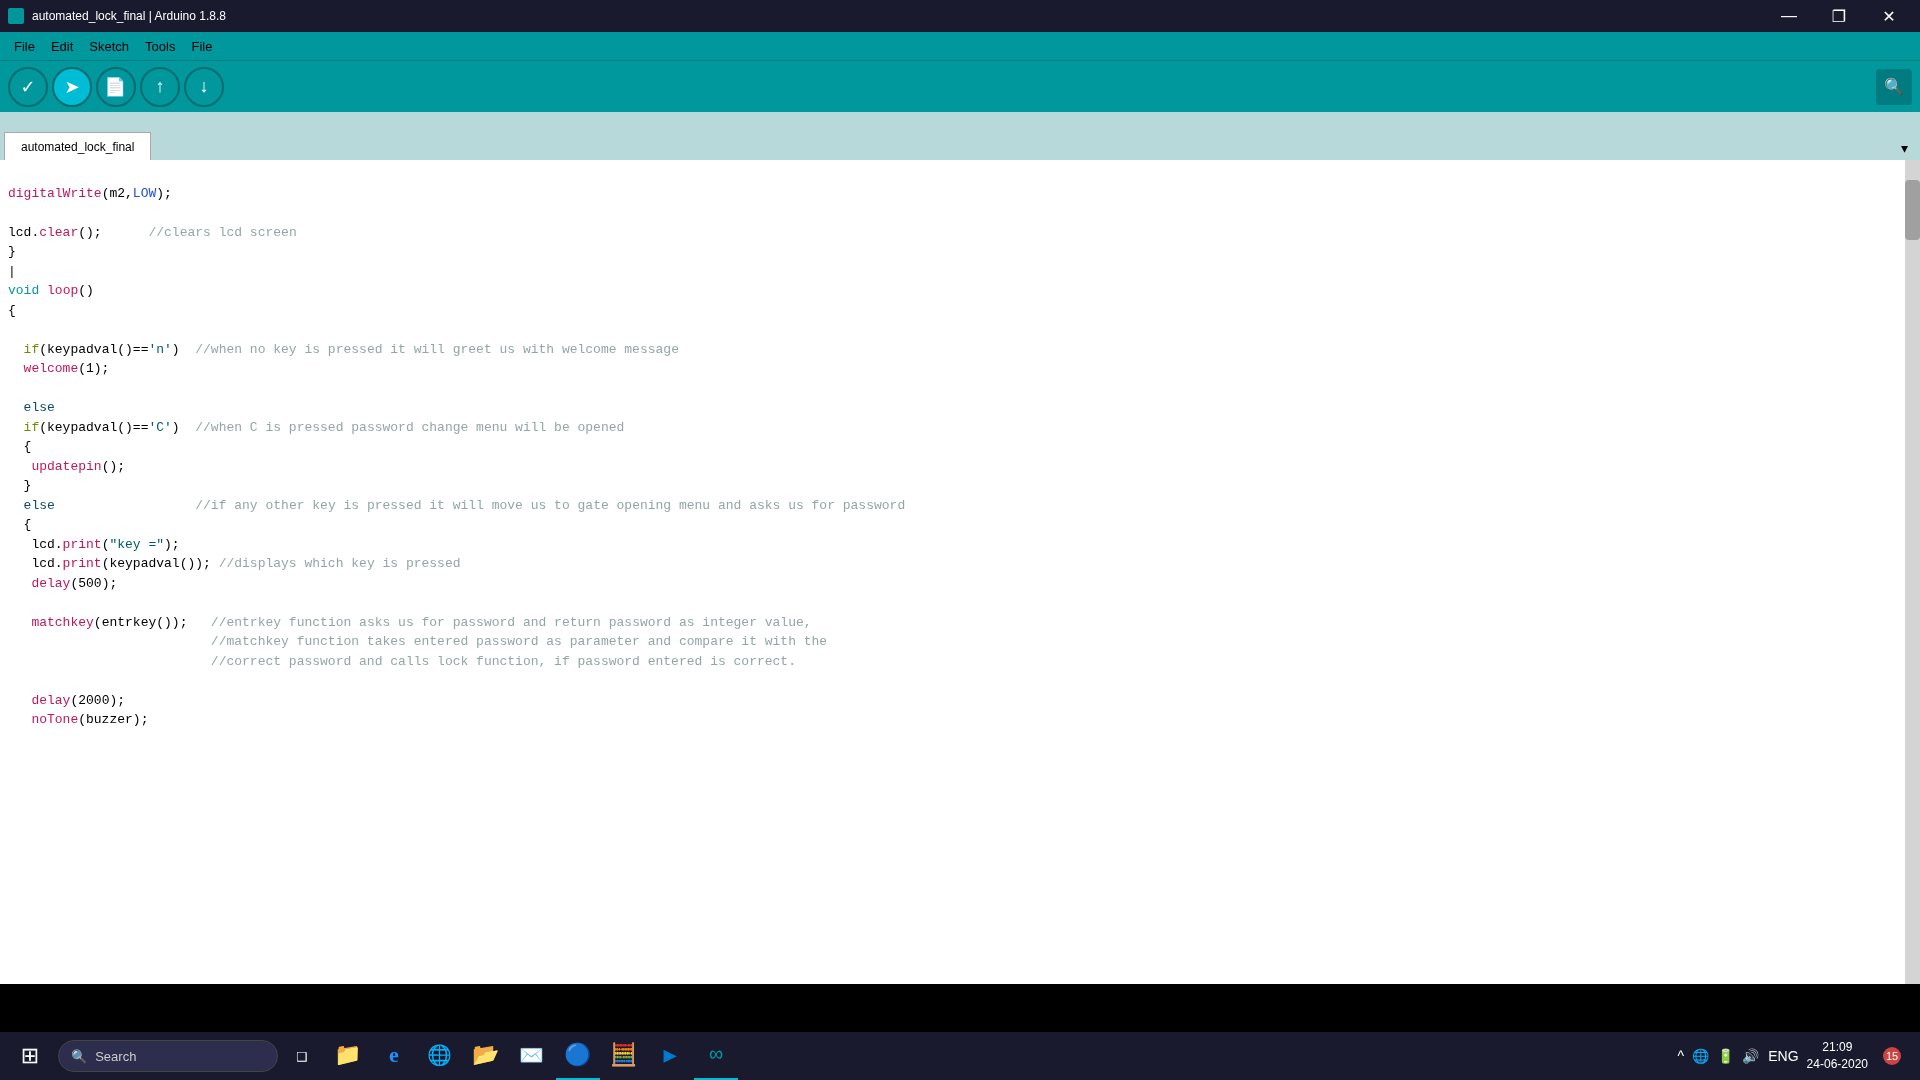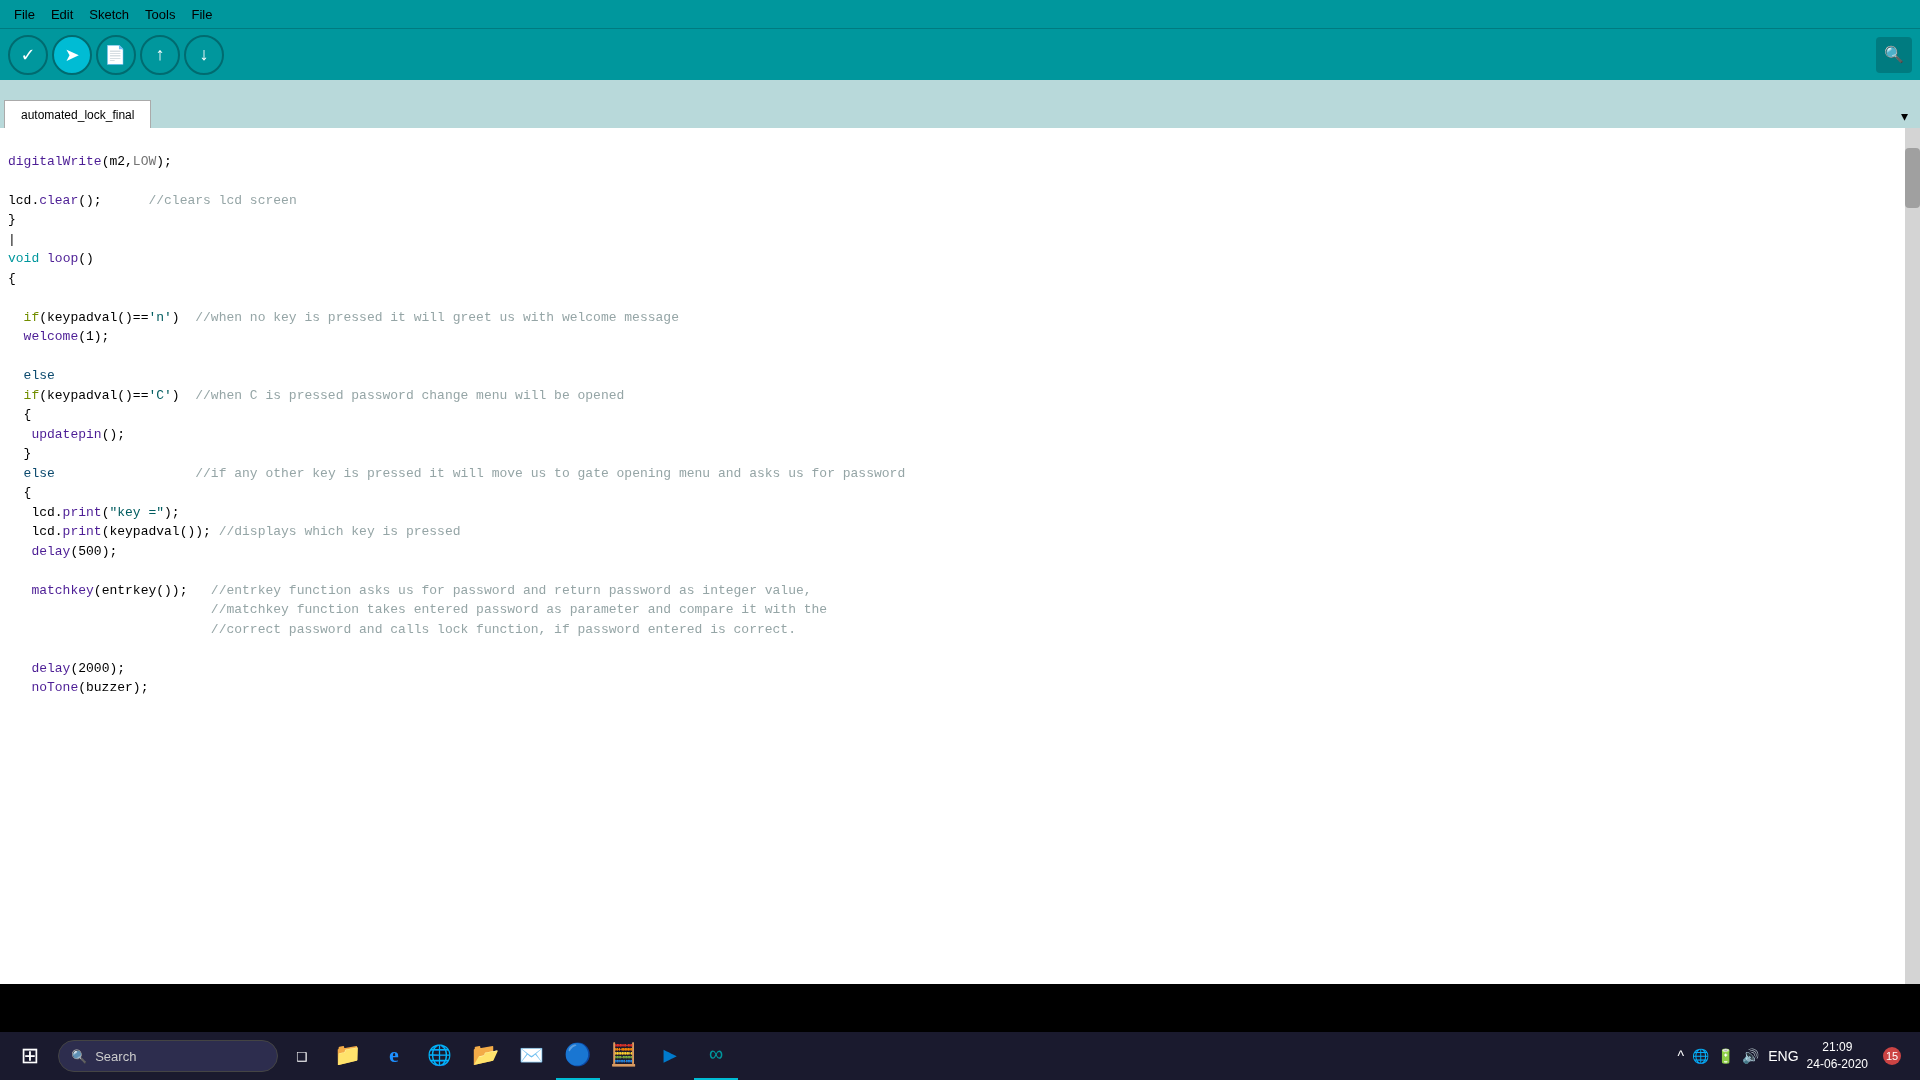--- a/index.html
+++ b/index.html
@@ -100,22 +100,22 @@
       color: #000;
       white-space: pre;
       height: 100%;
       overflow: hidden;
     }
     .kw-void { color: #00979d; }
     .kw-if { color: #728e00; }
     .kw-else { color: #0c4a6e; }
     .comment { color: #95a5a6; }
     .str { color: #005c5f; }
-    .fn-call { color: #4c1d95; }
-    .low { color: #737373; }
+    .fn-call { color: #be185d; }
+    .low { color: #1d4ed8; }
 
     
     #status-bar {
       background: #00979d;
       height: 32px;
       display: flex;
       align-items: center;
       padding: 0 8px;
       font-family: Arial, sans-serif;
       font-size: 12px;
@@ -225,20 +225,31 @@
       width: 15px; height: 60px;
       background: #a0a0a0; border-radius: 4px;
       position: absolute; top: 20px;
     }
   </style>
 </head>
 <body>
 
 <div id="app-wrapper">
 
+  <div id="title-bar">
+    <div id="title-bar-left">
+      <div id="title-bar-icon"></div>
+      <span>automated_lock_final | Arduino 1.8.8</span>
+    </div>
+    <div id="title-bar-controls">
+      <button class="title-btn">—</button>
+      <button class="title-btn">❐</button>
+      <button class="title-btn close">✕</button>
+    </div>
+  </div>
 
   <div id="menu-bar">
     <span class="menu-item">File</span>
     <span class="menu-item">Edit</span>
     <span class="menu-item">Sketch</span>
     <span class="menu-item">Tools</span>
     <span class="menu-item">File</span>
   </div>
 
   <div id="toolbar">

